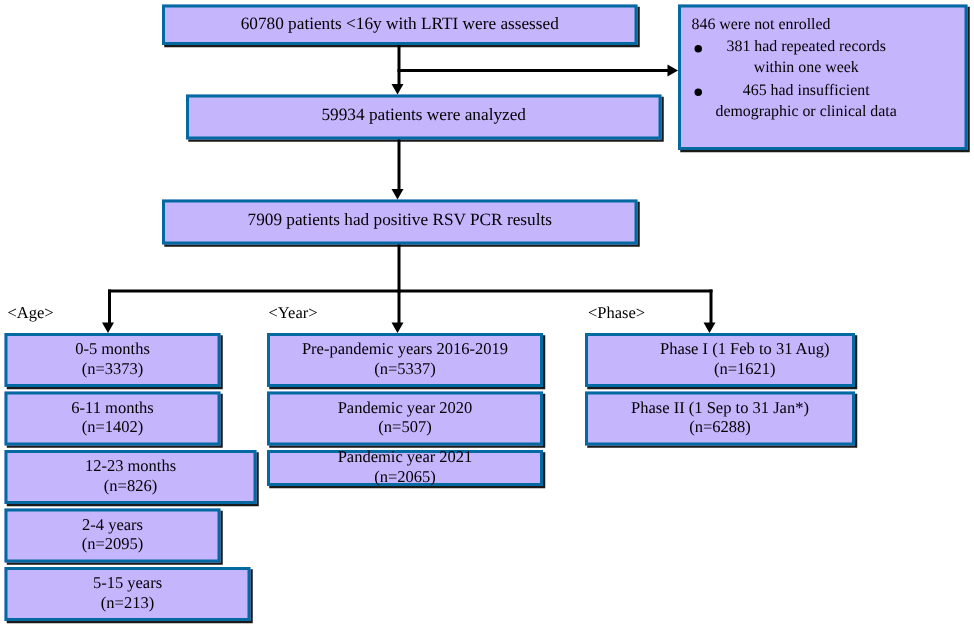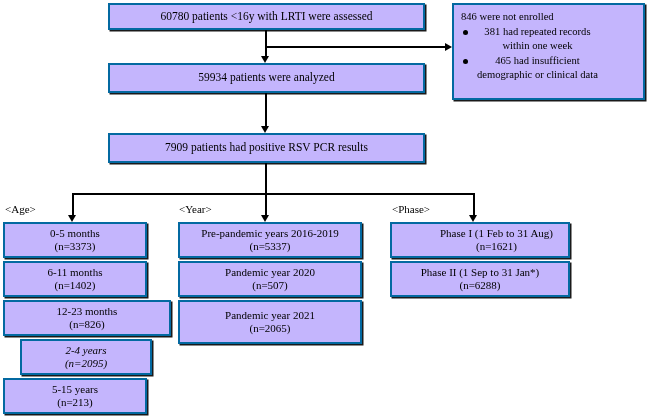--- a/index.html
+++ b/index.html
@@ -110,21 +110,21 @@
 </style>
 </head>
 <body>
 
 <div id="flowchart">
 
   <div class="box main-box" style="left:108px; top:3px; width:317px; height:27px;">
     <span class="line">60780 patients &lt;16y with LRTI were assessed</span>
   </div>
 
-  <div class="box main-box" style="left:108px; top:63px; width:317px; height:30px;">
+  <div class="box main-box" style="left:124px; top:63px; width:317px; height:30px;">
     <span class="line">59934 patients were analyzed</span>
   </div>
 
   <div class="box main-box" style="left:108px; top:133px; width:317px; height:30px;">
     <span class="line">7909 patients had positive RSV PCR results</span>
   </div>
 
   <div class="box excl-box" style="left:452px; top:3px; width:193px; height:97px;">
     <span class="excl-head">846 were not enrolled</span>
     <ul class="excl-list">
@@ -169,38 +169,38 @@
     <span class="line">(n=3373)</span>
   </div>
   <div class="box leaf-box" style="left:3px; top:261px; width:144px; height:36px;align-items:center;">
     <span class="line">6-11 months</span>
     <span class="line">(n=1402)</span>
   </div>
   <div class="box leaf-box" style="left:3px; top:300px; width:168px; height:36px;">
     <span class="line">12-23 months</span>
     <span class="line">(n=826)</span>
   </div>
-  <div class="box leaf-box" style="left:20px; top:339px; width:132px; height:36px;font-style:italic;">
+  <div class="box leaf-box" style="left:3px; top:339px; width:144px; height:36px;">
     <span class="line">2-4 years</span>
     <span class="line">(n=2095)</span>
   </div>
-  <div class="box leaf-box" style="left:3px; top:378px; width:144px; height:36px;">
+  <div class="box leaf-box" style="left:3px; top:378px; width:164px; height:36px;">
     <span class="line">5-15 years</span>
     <span class="line">(n=213)</span>
   </div>
 
   <div class="box leaf-box" style="left:178px; top:222px; width:184px; height:36px;text-align:center;">
     <span class="line">Pre-pandemic years 2016-2019</span>
     <span class="line">(n=5337)</span>
   </div>
   <div class="box leaf-box" style="left:178px; top:261px; width:184px; height:36px;">
     <span class="line">Pandemic year 2020</span>
     <span class="line">(n=507)</span>
   </div>
-  <div class="box leaf-box" style="left:178px; top:300px; width:184px; height:44px;">
+  <div class="box leaf-box" style="left:178px; top:300px; width:184px; height:24px;">
     <span class="line">Pandemic year 2021</span>
     <span class="line">(n=2065)</span>
   </div>
 
   <div class="box leaf-box" style="left:390px; top:222px; width:180px; height:36px;padding-left:33px;">
     <span class="line">Phase I (1 Feb to 31 Aug)</span>
     <span class="line">(n=1621)</span>
   </div>
   <div class="box leaf-box" style="left:390px; top:261px; width:180px; height:36px;">
     <span class="line">Phase II (1 Sep to 31 Jan*)</span>

